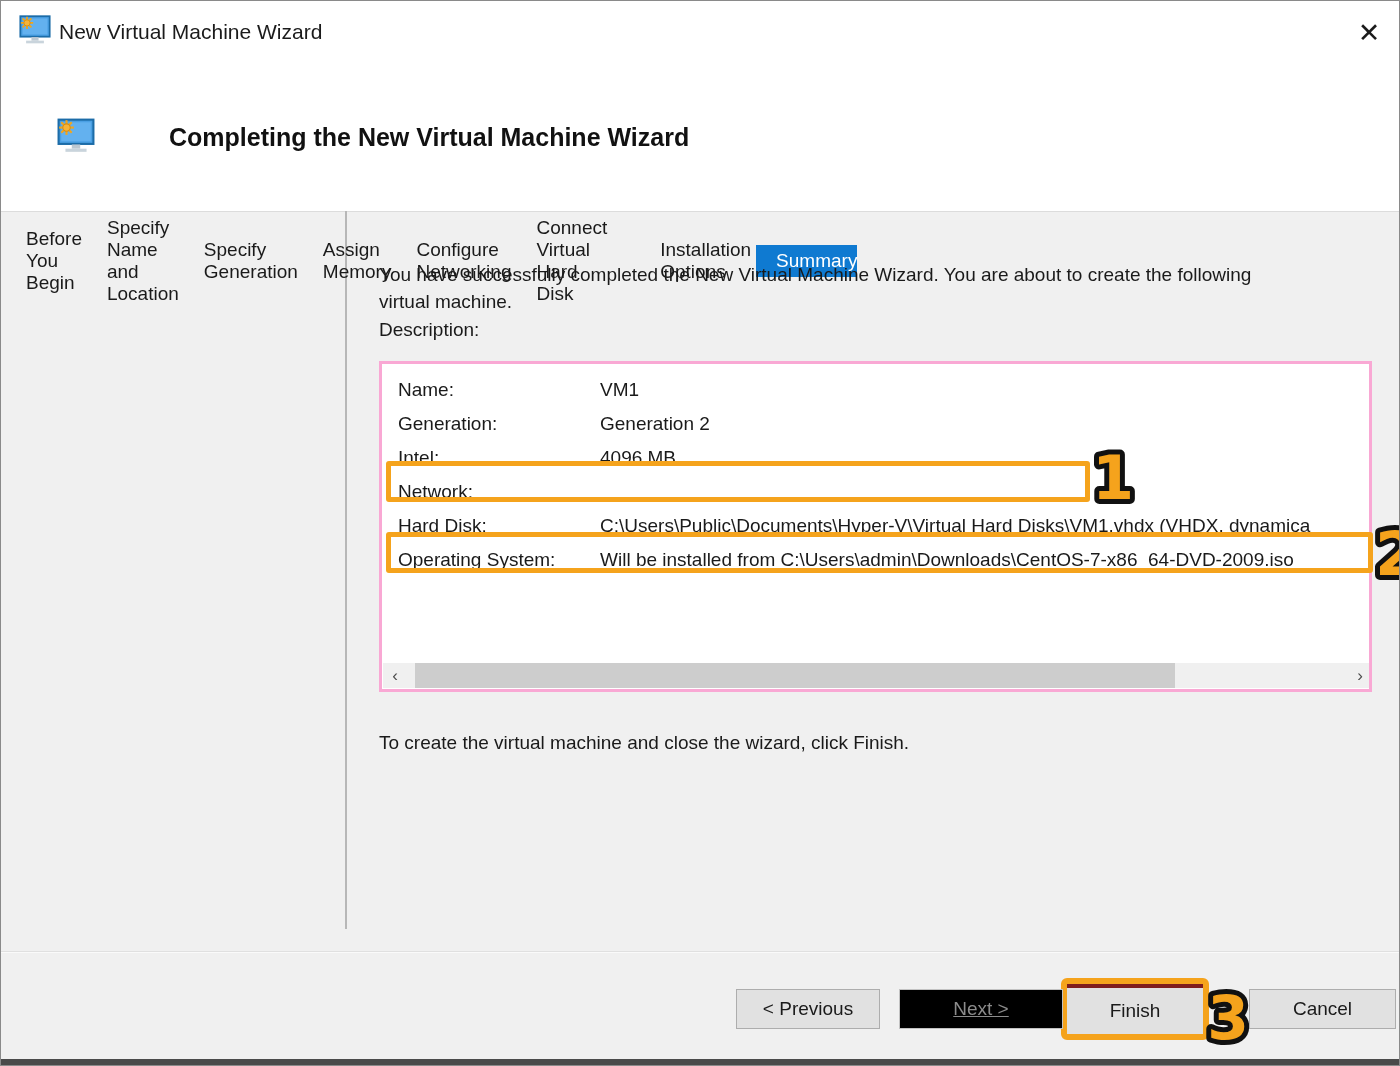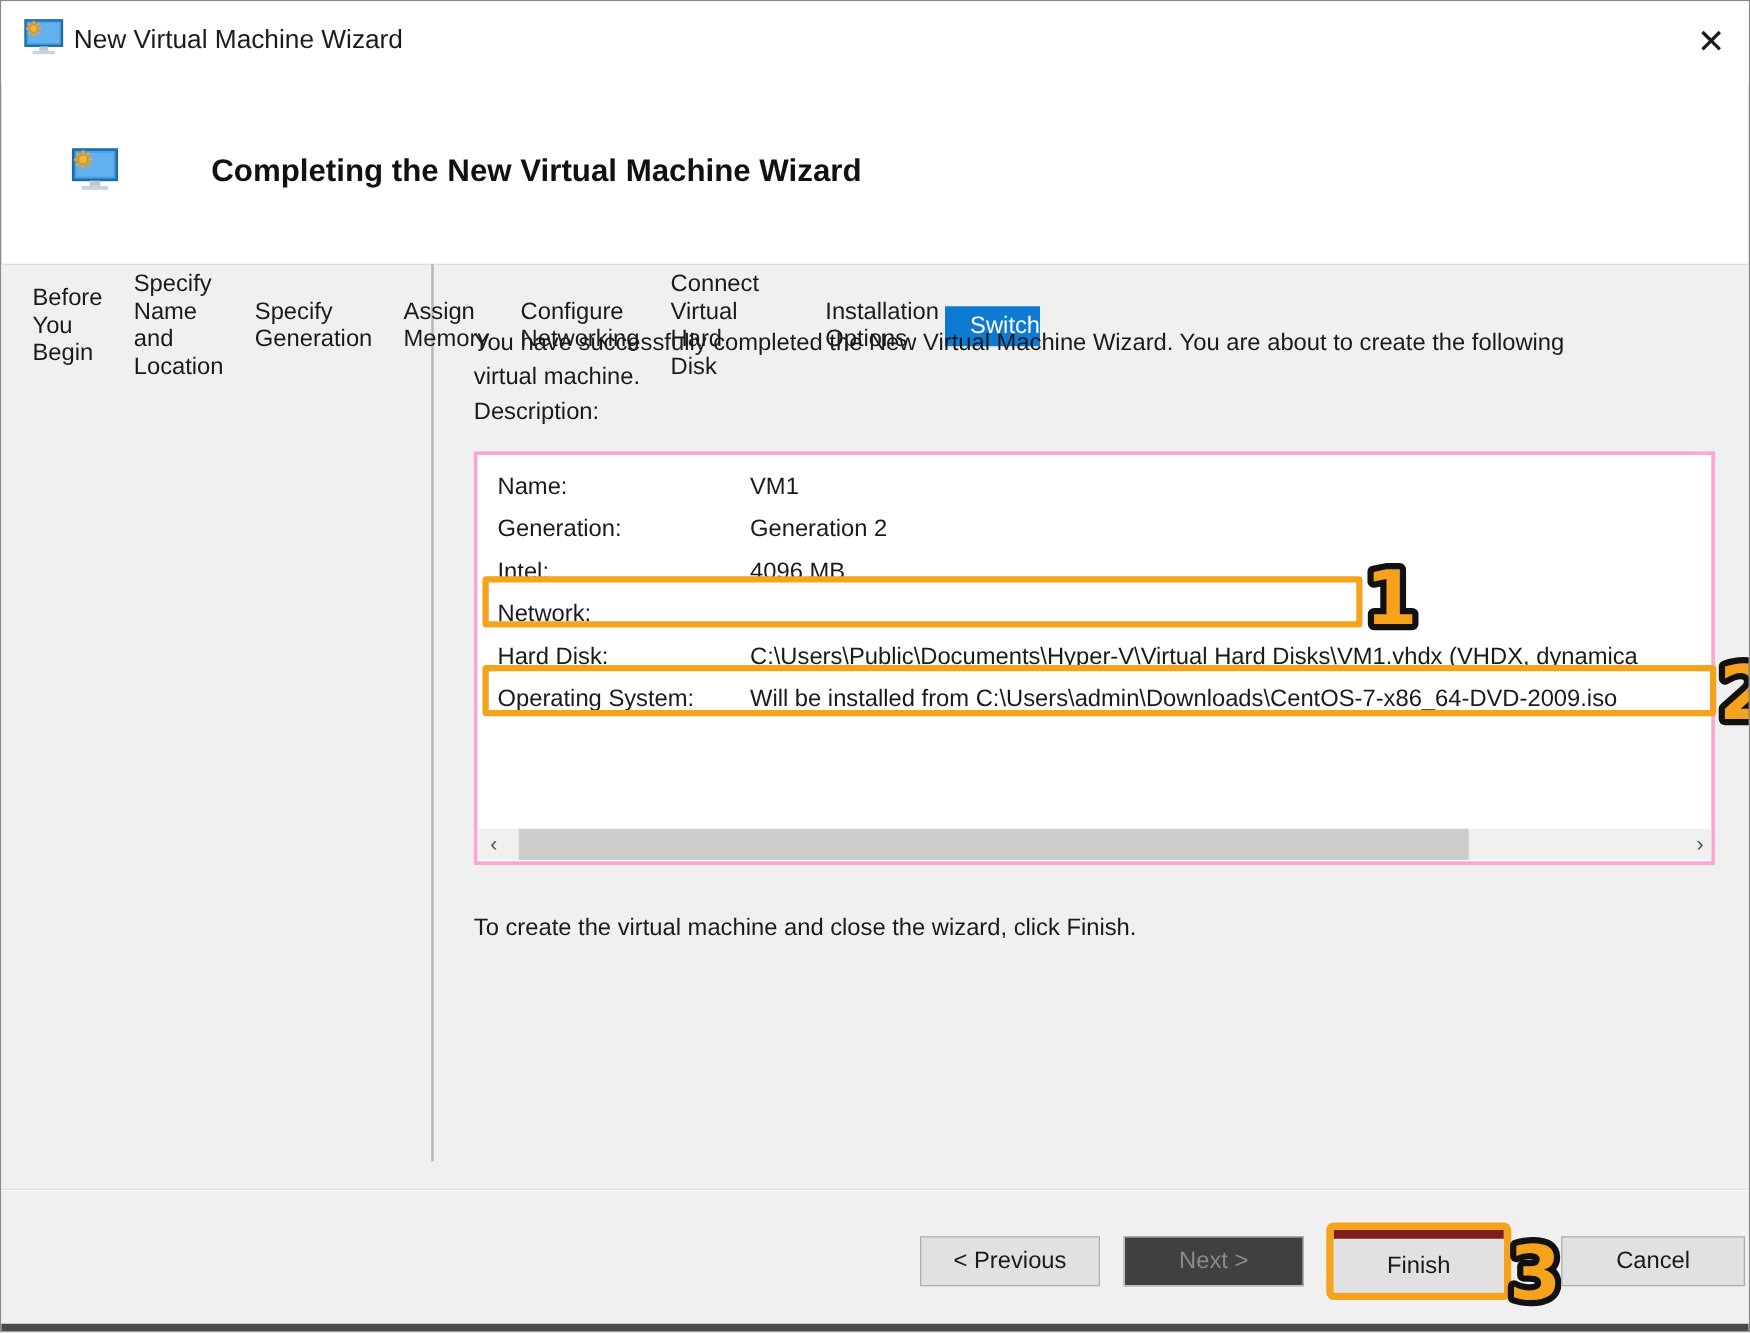--- a/index.html
+++ b/index.html
@@ -73,23 +73,23 @@
   .ann1 { left:1074px; top:436px; }
   .ann2 { left:1357px; top:512px; }
   .ann3 { left:1189px; top:976px; }
 
   
   .btn { position:absolute; top:988px; height:40px; background:#e1e1e1;
     border:1px solid #adadad; font-size:19px; color:#1a1a1a;
     display:flex; align-items:center; justify-content:center; cursor:pointer;
     font-family:"Liberation Sans", sans-serif; }
   .btn-prev { left:735px; width:144px; }
-  .btn-next { left:898px; width:144px; background:#404040; border-color:#c2c2c2; color:#8b8b8b; cursor:default; }
+  .btn-next { left:898px; width:164px; background:#000000; border-color:#c2c2c2; color:#8b8b8b; cursor:default;text-decoration:underline; }
   .btn-finish { position:absolute; left:0; top:0; width:100%; height:100%;
-    background:#e1e1e1; border:none; border-top:7px solid #7f1d1d; font-size:19px;
+    background:#e1e1e1; border:none; border-top:4px solid #7f1d1d; font-size:19px;
     color:#1a1a1a; cursor:pointer; font-family:"Liberation Sans", sans-serif; }
   .btn-cancel { left:1248px; width:147px; }
 </style>
 </head>
 <body>
 
 <div id="window">
 
   <div class="titlebar">
     <svg class="title-icon" viewBox="0 0 36 34">
@@ -130,21 +130,21 @@
   <div class="bottom-strip"></div>
 
   <nav class="sidebar">
     <div class="side-item">Before You Begin</div>
     <div class="side-item">Specify Name and Location</div>
     <div class="side-item">Specify Generation</div>
     <div class="side-item">Assign Memory</div>
     <div class="side-item">Configure Networking</div>
     <div class="side-item">Connect Virtual Hard Disk</div>
     <div class="side-item indent">Installation Options</div>
-    <div class="side-item selected">Switch</div>
+    <div class="side-item selected">Summary</div>
   </nav>
 
   <p class="intro">You have successfully completed the New Virtual Machine Wizard. You are about to create the following virtual machine.</p>
   <div class="desc-label">Description:</div>
 
   <div class="desc-box">
     <div class="drows">
       <div class="drow">
         <span class="dlabel">Name:</span>
         <span class="dvalue">VM1</span>

